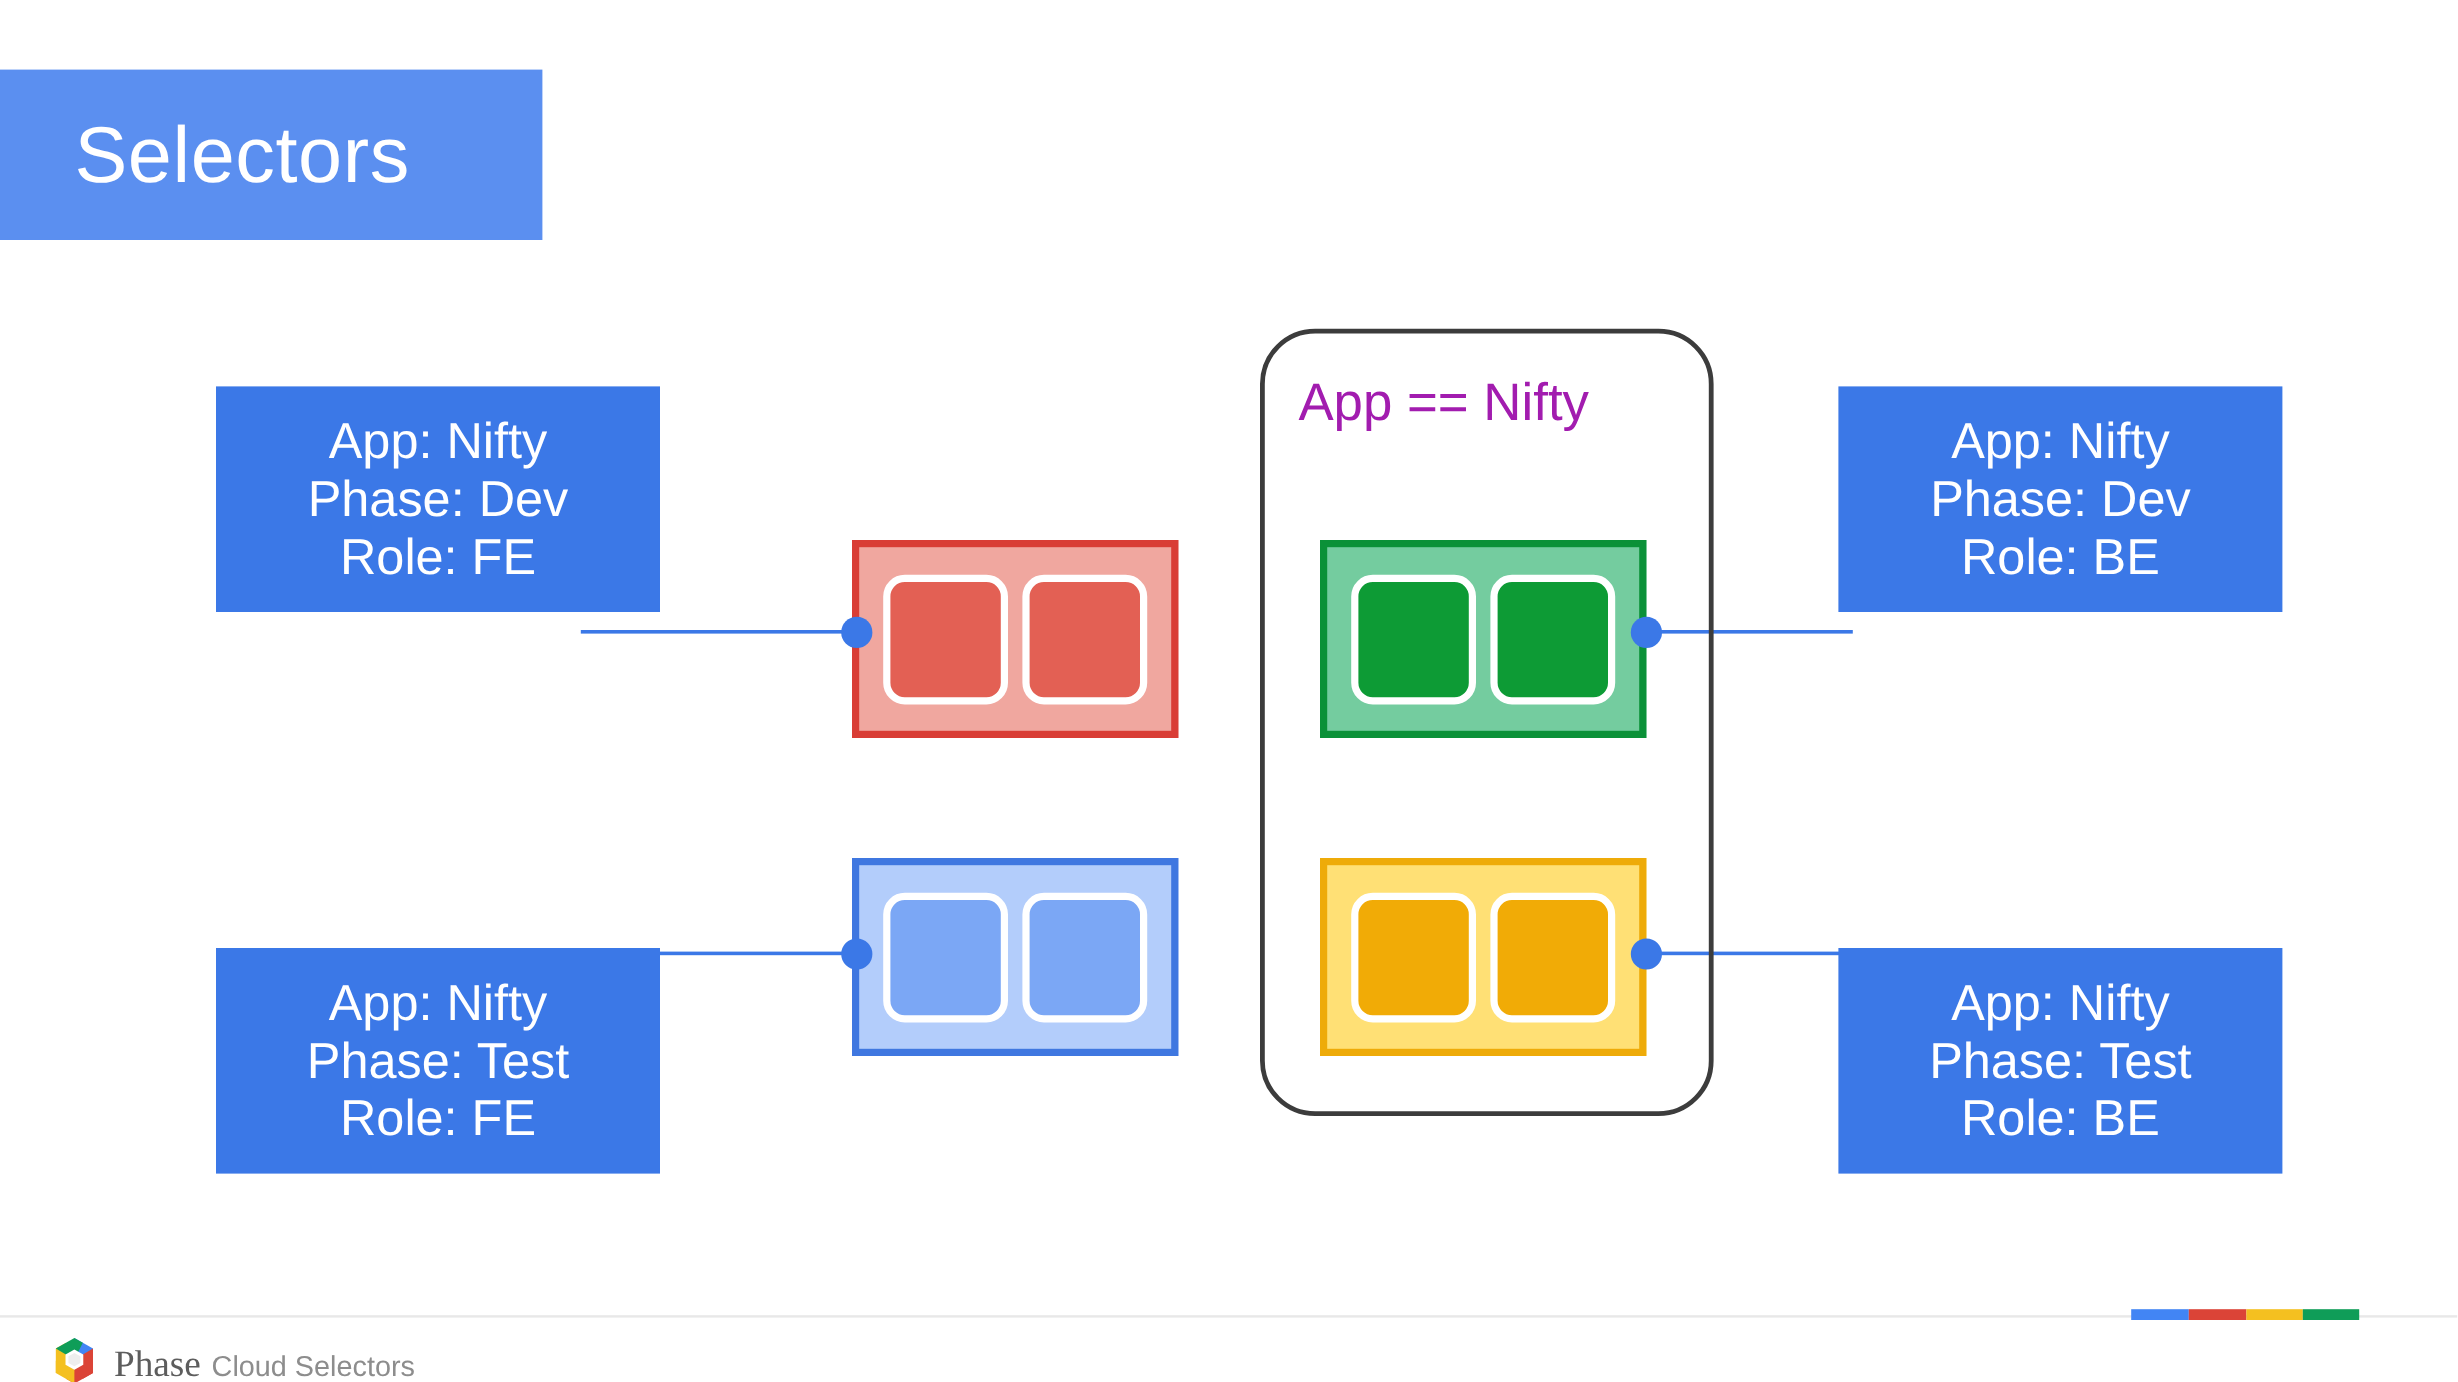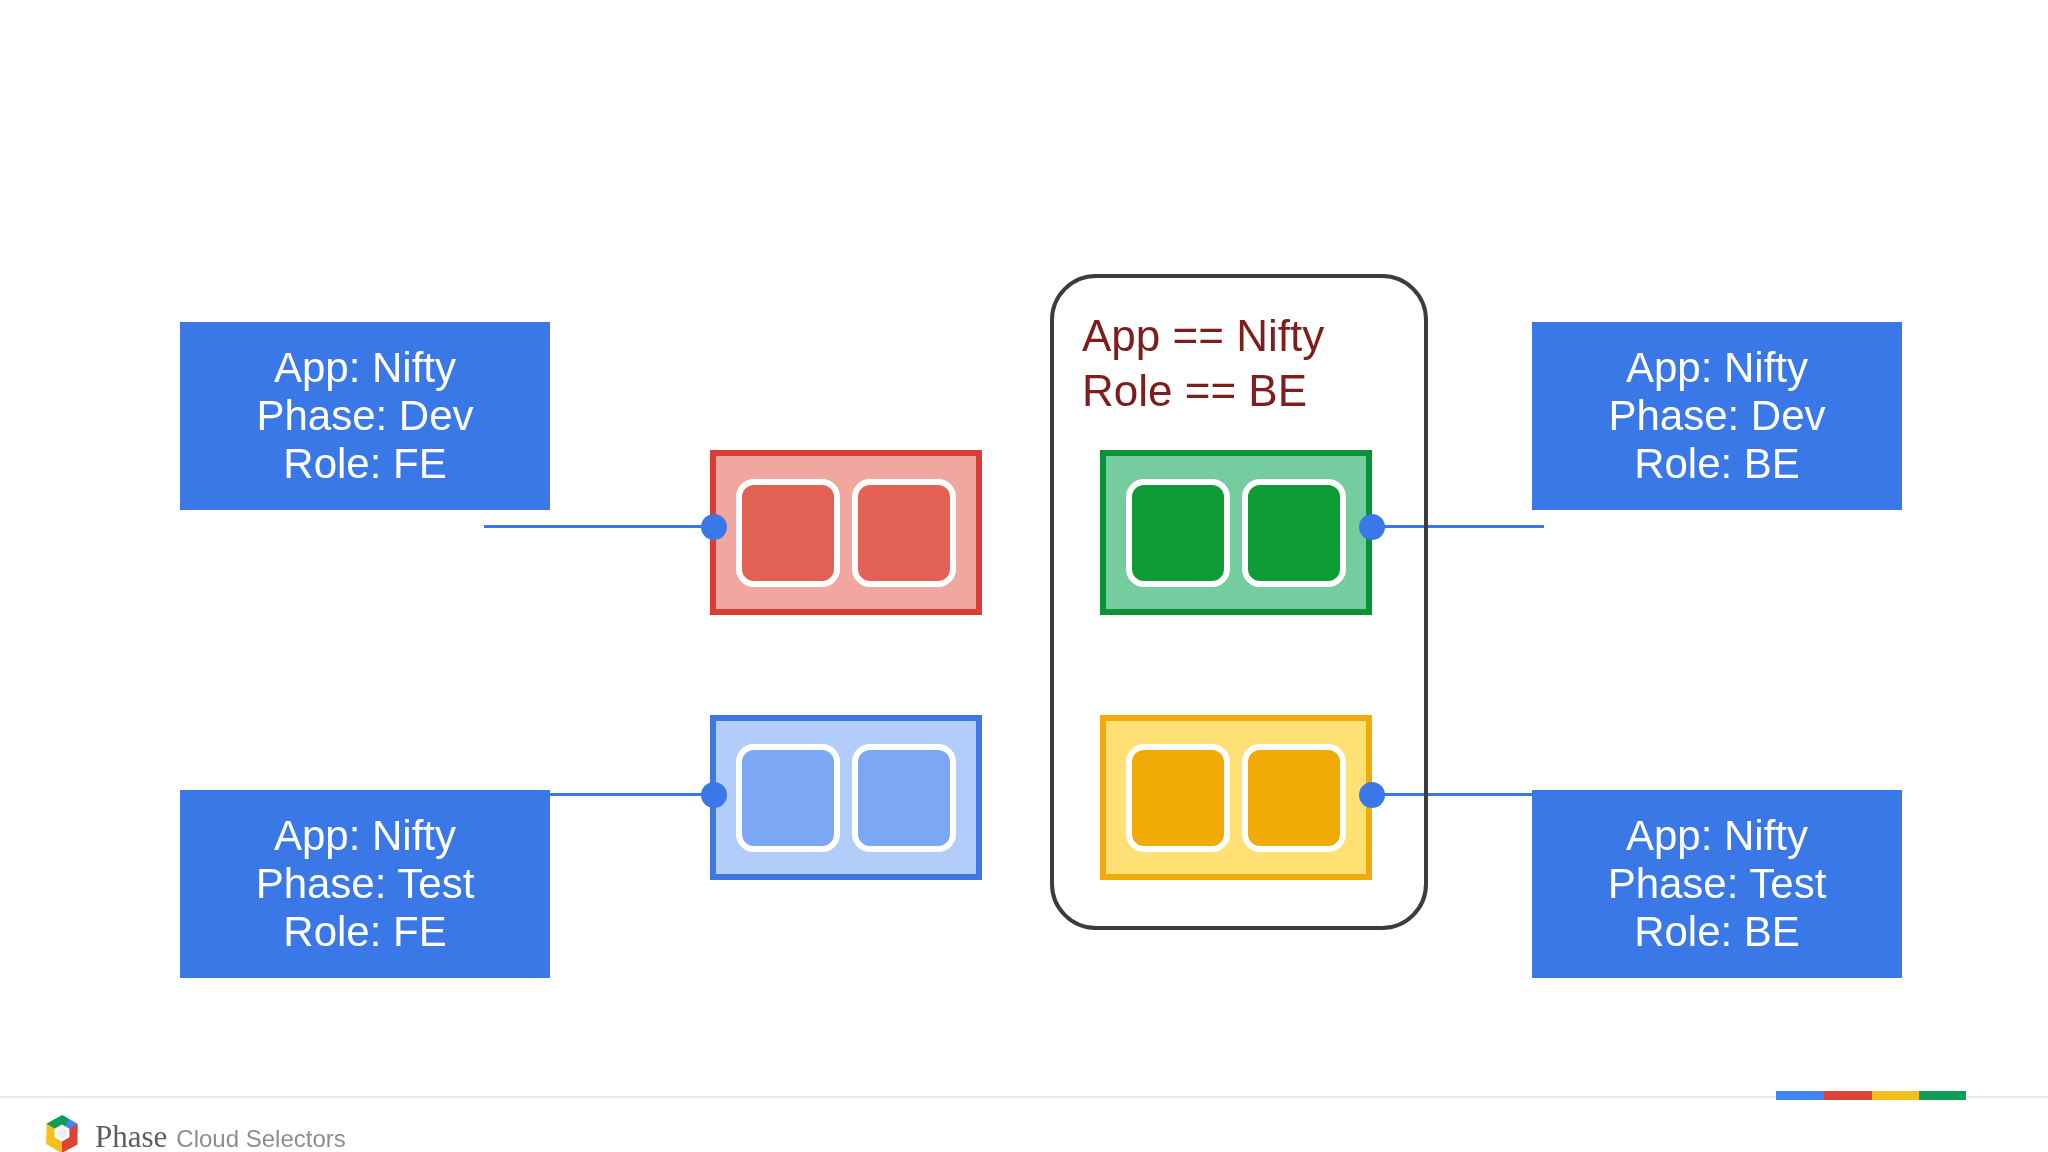--- a/index.html
+++ b/index.html
@@ -110,21 +110,21 @@
     border: 4px solid #3c3c3c;
     border-radius: 46px;
     box-sizing: border-box;
     background: transparent;
   }
   #selector-query {
     position: absolute;
     left: 1082px;
     top: 308px;
     width: 320px;
-    color: #7f1d1d;
+    color: #a21caf;
     font-size: 44px;
     line-height: 1.25;
     font-weight: 400;
     white-space: nowrap;
   }
 
   
   .connector-line {
     position: absolute;
     height: 3px;
@@ -188,20 +188,23 @@
     height: 9px;
     display: flex;
   }
   .color-seg { height: 100%; }
 </style>
 </head>
 <body>
 
 <div id="slide">
 
+  <div class="title-banner" style="background: rgb(91, 143, 240);">
+    <div class="title-text">Selectors</div>
+  </div>
 
   <div class="connector-line" id="conn-line-tl" style="background: rgb(59, 120, 231);"></div>
   <div class="connector-line" id="conn-line-bl" style="background: rgb(59, 120, 231);"></div>
   <div class="connector-line" id="conn-line-tr" style="background: rgb(59, 120, 231);"></div>
   <div class="connector-line" id="conn-line-br" style="background: rgb(59, 120, 231);"></div>
 
   <div class="label-box" id="label-top-left" style="background: rgb(59, 120, 231);">
     <div class="label-line">App: Nifty</div>
     <div class="label-line">Phase: Dev</div>
     <div class="label-line">Role: FE</div>
@@ -221,21 +224,20 @@
 
   <div class="label-box" id="label-bottom-right" style="background: rgb(59, 120, 231);">
     <div class="label-line">App: Nifty</div>
     <div class="label-line">Phase: Test</div>
     <div class="label-line bold">Role: BE</div>
   </div>
 
   <div id="selector-box" style="border-color: rgb(60, 60, 60);"></div>
   <div id="selector-query">
     <div>App == Nifty</div>
-    <div>Role == BE</div>
   </div>
 
   <div class="pod-group" id="pods-red" style="border-color: rgb(217, 61, 53); background: rgb(240, 167, 159);">
     <div class="pod" style="background: rgb(227, 96, 84);"></div>
     <div class="pod" style="background: rgb(227, 96, 84);"></div>
   </div>
 
   <div class="pod-group" id="pods-blue" style="border-color: rgb(63, 119, 224); background: rgb(179, 205, 251);">
     <div class="pod" style="background: rgb(123, 167, 245);"></div>
     <div class="pod" style="background: rgb(123, 167, 245);"></div>

